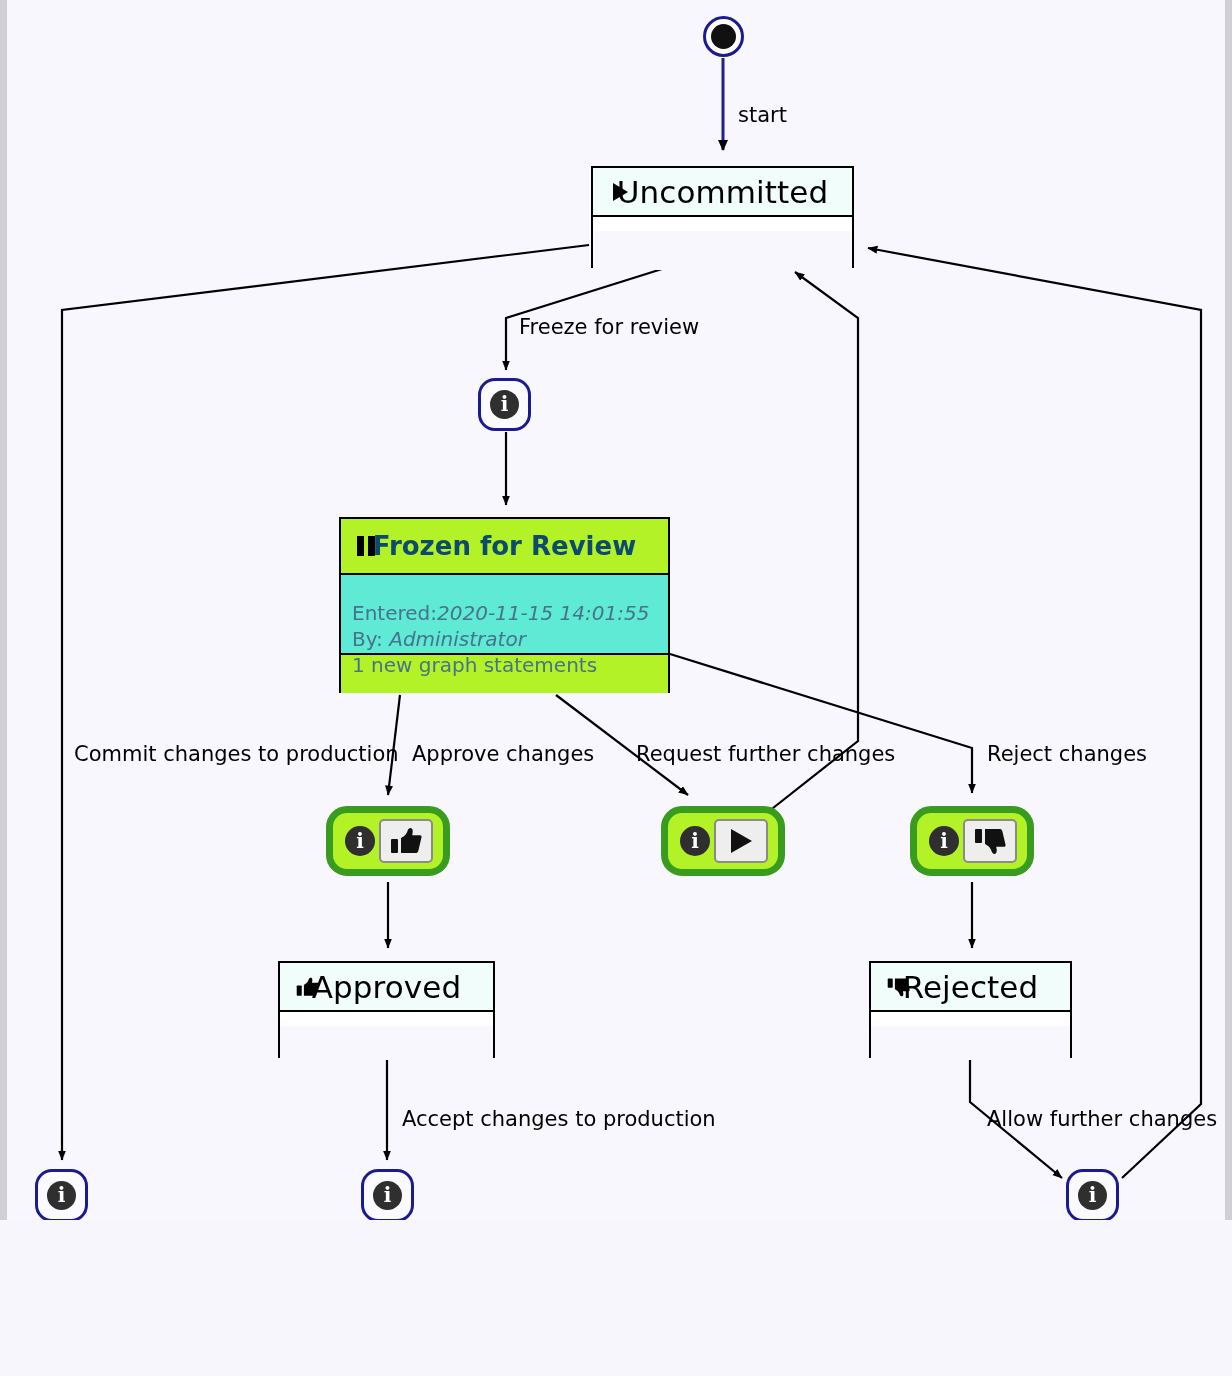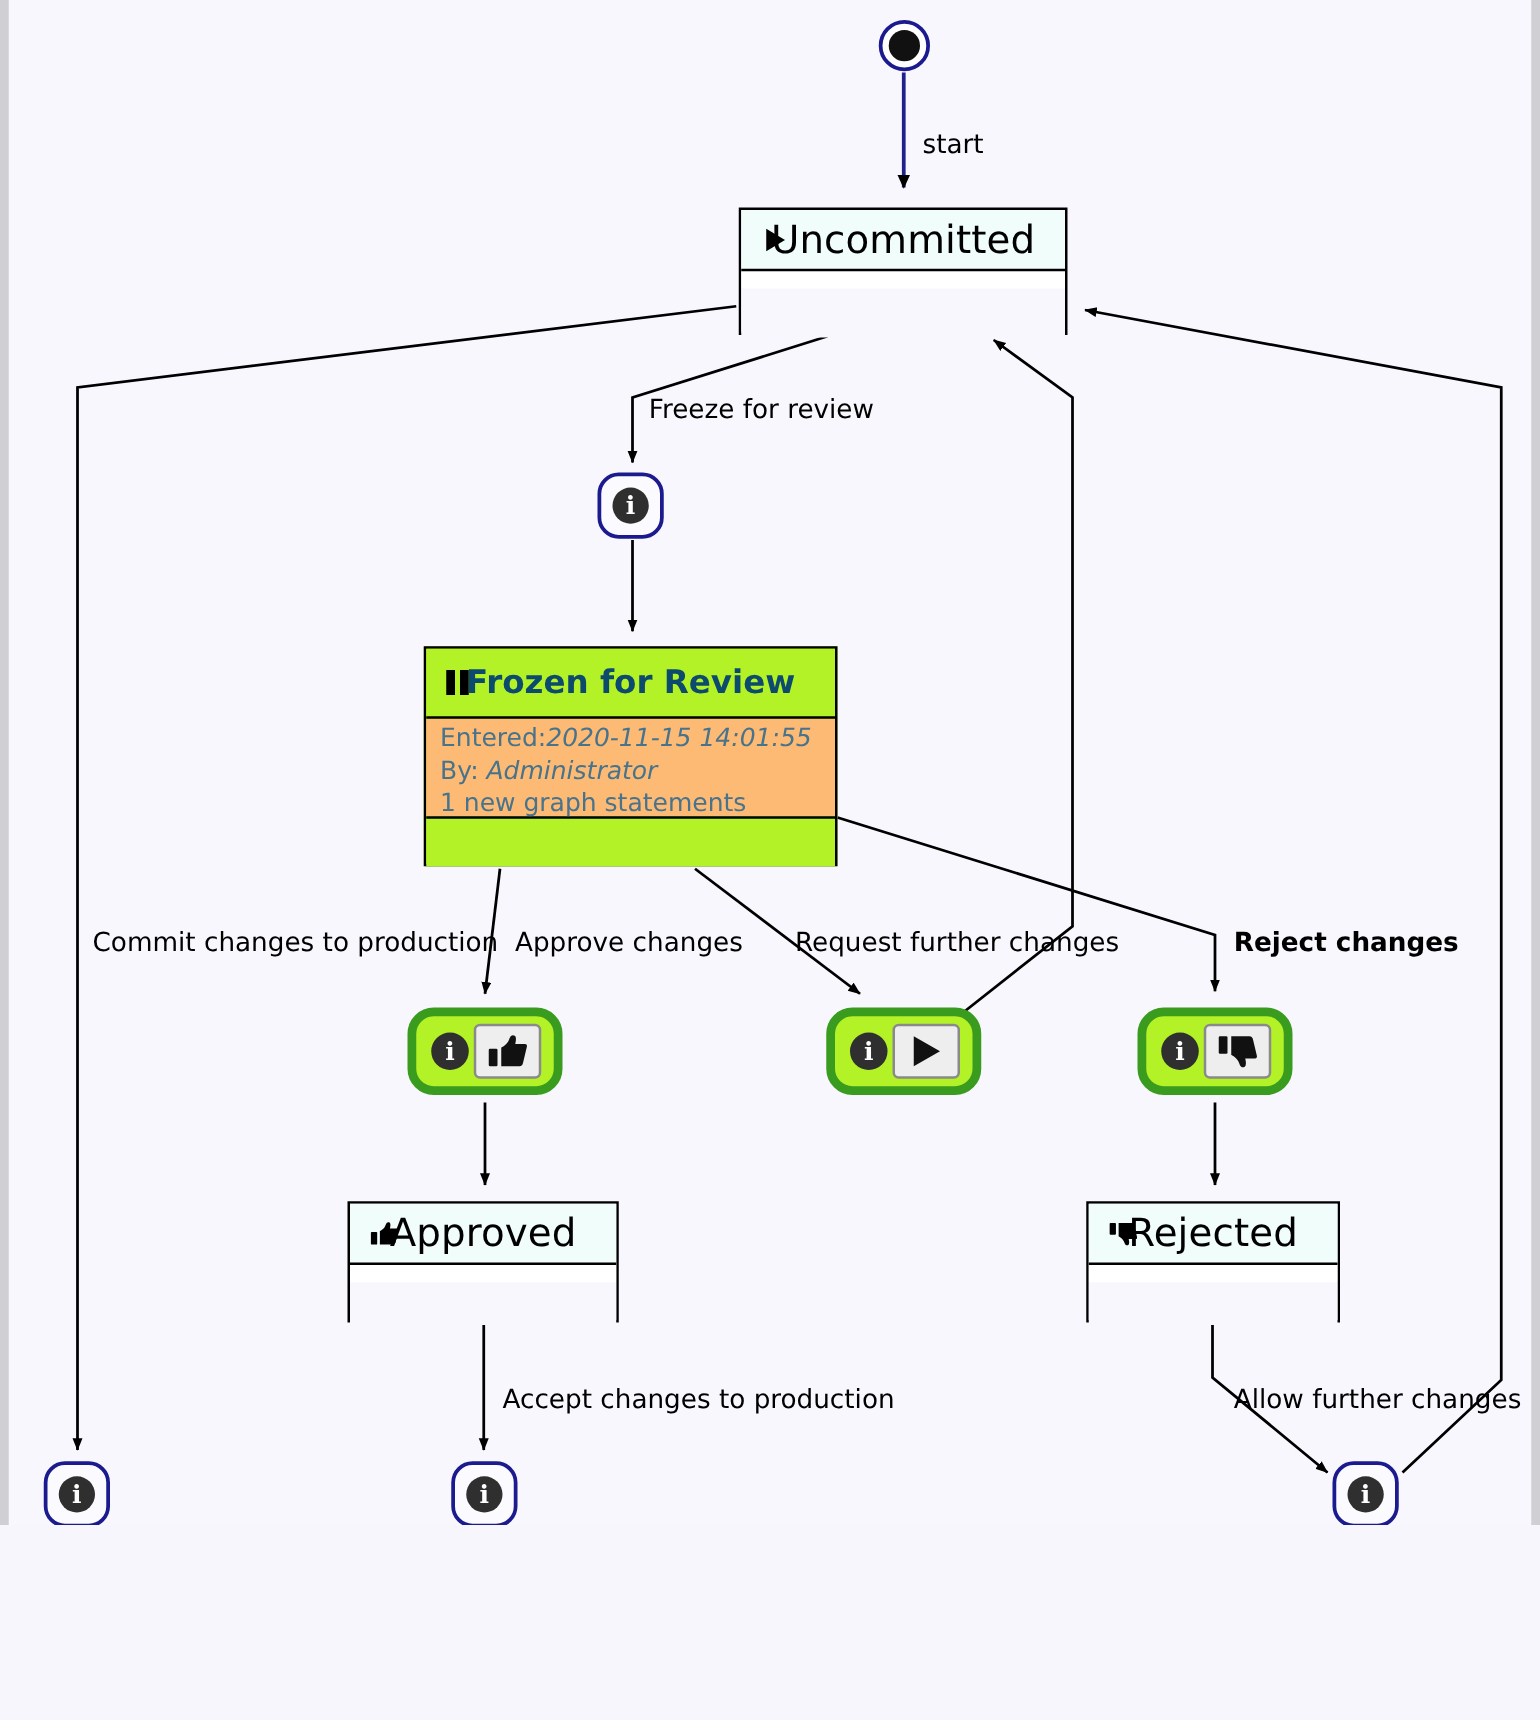--- a/index.html
+++ b/index.html
@@ -111,22 +111,22 @@
     color: #0c4a6e;
   }
   #state-frozen .fz-icon {
     position: absolute;
     left: 14px;
     top: 50%;
     transform: translateY(-50%);
     line-height: 0;
   }
   #state-frozen .fz-body {
-    background: #fdba74;
-    padding: 2px 10px 8px 11px;
+    background: #5eead4;
+    padding: 25px 10px 8px 11px;
     height: 78px;
     box-sizing: border-box;
   }
   #state-frozen .fz-line {
     color: #47738c;
     font-size: 20px;
     line-height: 26px;
     white-space: nowrap;
   }
   #state-frozen .fz-line i { font-style: italic; }
@@ -341,21 +341,21 @@
       <div class="fz-line"><span>Entered:</span><i>2020-11-15 14:01:55</i></div>
       <div class="fz-line"><span>By:</span> <i>Administrator</i></div>
       <div class="fz-line">1 new   graph statements</div>
     </div>
     <div class="fz-foot"></div>
   </div>
 
   <div class="edge-label" style="left:74px; top:744px;">Commit changes to production</div>
   <div class="edge-label" style="left:412px; top:744px;">Approve changes</div>
   <div class="edge-label" style="left:636px; top:744px;text-align:right;">Request further changes</div>
-  <div class="edge-label" style="left:987px; top:744px;font-weight:bold;">Reject changes</div>
+  <div class="edge-label" style="left:987px; top:744px;">Reject changes</div>
 
   <div class="action-node" style="left:326px; top:806px;">
     <div class="info-circle">
         <span class="glyph">i</span>
       </div>
     <div class="btn">
       <svg width="32" height="28" viewBox="0 0 32 28">
         <rect x="1" y="12" width="7" height="14" rx="1" fill="#111"></rect>
         <path d="M11,26 L11,11 C11,11 16,9 17.5,4 C18.4,1 20.5,0.6 21.8,1.6 C23.1,2.6 22.9,5.2 22.2,8.2 L30,8.2 C31.3,8.2 31.9,9.4 31.4,10.8 L28.4,23.4 C28,25.4 26.9,26 25.6,26 Z" fill="#111"></path>
       </svg>

